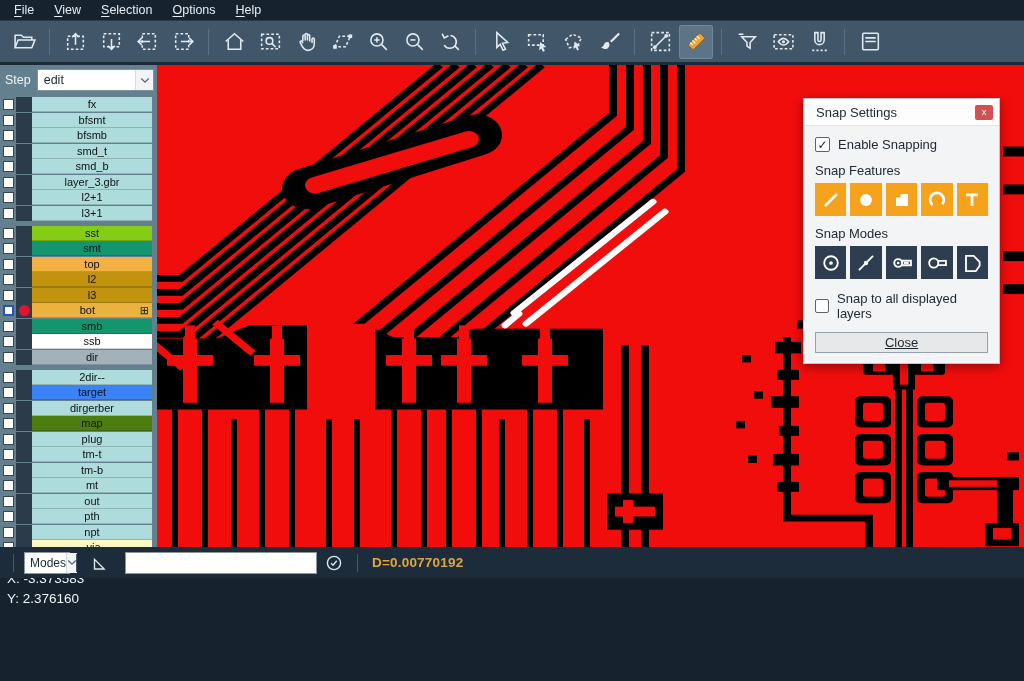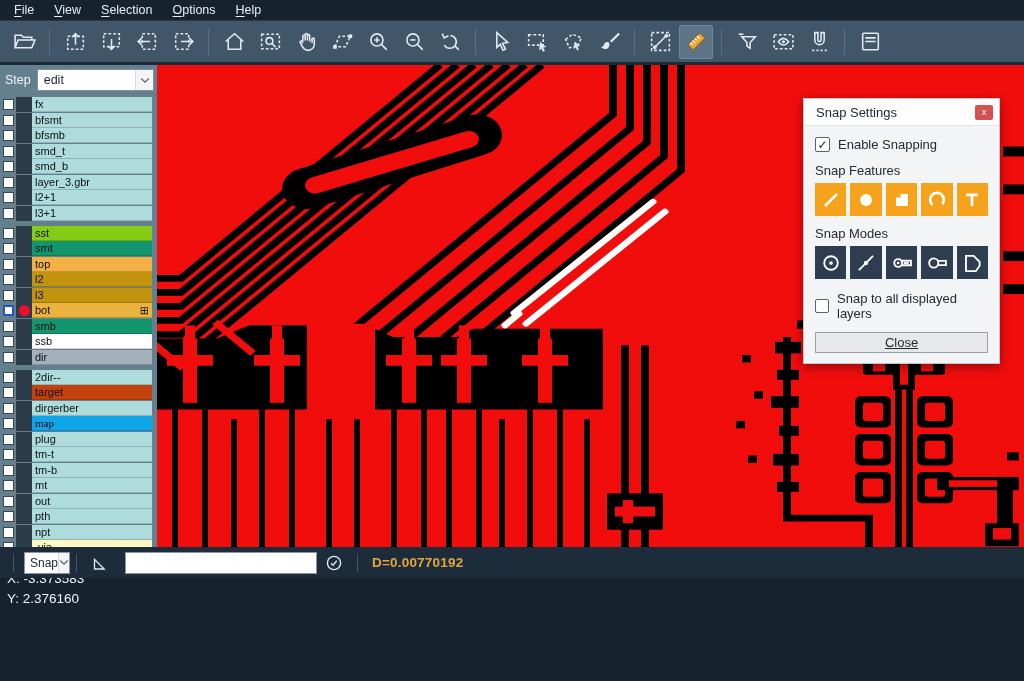--- a/index.html
+++ b/index.html
@@ -36,21 +36,21 @@
   .chev polyline { stroke:#5a6a76; stroke-width:1.6; fill:none; }
 
   .layer-list { flex:0 0 auto; }
   .lgroup { margin-bottom:5px; }
   .lrow { display:flex; align-items:center; height:15px; margin-bottom:0.5px; }
   .lcheck { width:11px; height:11px; background:#fff; border:1.5px solid #3a4750; margin-left:3px; flex:0 0 auto; }
   .lcheck.sel { border:2px solid var(--selected_checkbox_blue); }
   .lstrip { width:16px; align-self:stretch; background:#2c3b4a; margin-left:2px; display:flex; align-items:center; justify-content:center; flex:0 0 auto; }
   .ldot { width:11px; height:11px; border-radius:50%; background:var(--indicator_red); }
   .lcell { flex:1; align-self:stretch; display:flex; align-items:center; font-size:11px; color:#0d1114; padding:0 3px 0 3px; margin-right:5px; border-bottom:1px solid rgba(0,0,0,.18); }
-  .lcell .lname { flex:1; white-space:nowrap; overflow:hidden; }
+  .lcell .lname { flex:1; white-space:nowrap; overflow:hidden;text-align:center; }
   .lgrid { font-size:11px; color:#222; line-height:1; }
 
   .spacer { flex:1 1 auto; }
   .coords { border-top:1px solid #8fa6b4; margin:0 5px 12px 5px; padding:8px 2px 0 2px; color:#eef4f8; font-size:13.5px; line-height:1.45; }
 
   
   .canvas { position:relative; flex:1; background:var(--canvas_red); overflow:hidden; }
   .canvas > svg { display:block; width:100%; height:100%; }
   .tr { stroke:var(--canvas_black); stroke-width:8; fill:none; }
   .blk { fill:var(--canvas_black); }
@@ -395,35 +395,35 @@
             <div class="lrow">
               <span class="lcheck"></span>
               <span class="lstrip"></span>
               <div class="lcell" style="background: rgb(174, 220, 220);">
                 <span class="lname">2dir--</span>
               </div>
             </div>
             <div class="lrow">
               <span class="lcheck"></span>
               <span class="lstrip"></span>
-              <div class="lcell" style="background: #c2410c;">
+              <div class="lcell" style="background: #3b82f6;">
                 <span class="lname">target</span>
               </div>
             </div>
             <div class="lrow">
               <span class="lcheck"></span>
               <span class="lstrip"></span>
               <div class="lcell" style="background: rgb(174, 220, 220);">
                 <span class="lname">dirgerber</span>
               </div>
             </div>
             <div class="lrow">
               <span class="lcheck"></span>
               <span class="lstrip"></span>
-              <div class="lcell" style="background: #0ea5e9; font-family: Liberation Serif, serif;">
+              <div class="lcell" style="background: #4d7c0f;">
                 <span class="lname">map</span>
               </div>
             </div>
             <div class="lrow">
               <span class="lcheck"></span>
               <span class="lstrip"></span>
               <div class="lcell" style="background: rgb(174, 220, 220);">
                 <span class="lname">plug</span>
               </div>
             </div>
@@ -704,21 +704,21 @@
           </div>
           <div class="dlg-closebtn">Close</div>
         </div>
       </div>
     </div>
   </div>
 
   <div class="statusbar">
     <span class="ssep"></span>
     <div class="unit-select">
-      <span class="sv">Snap</span>
+      <span class="sv">Modes</span>
       <span class="chev">
         <svg viewBox="0 0 12 8">
             <polyline points="1.5,1.5 6,6 10.5,1.5" style="stroke:#5a6a76;stroke-width:1.6;fill:none"></polyline>
           </svg>
       </span>
     </div>
     <span class="ssep"></span>
     <svg class="sb-icon" viewBox="0 0 24 24">
         <path d="M6 18.5 V8 L16.5 18.5 Z"></path>
       </svg>

